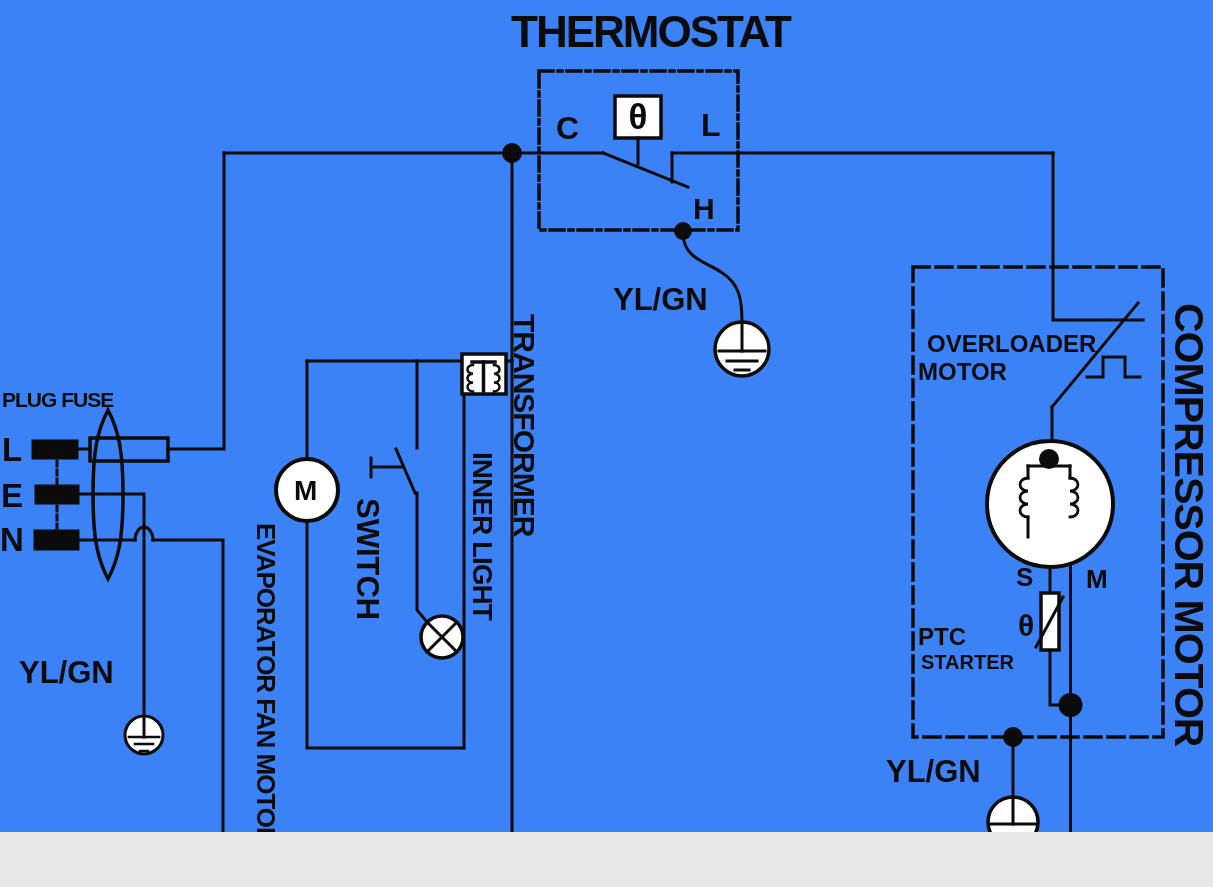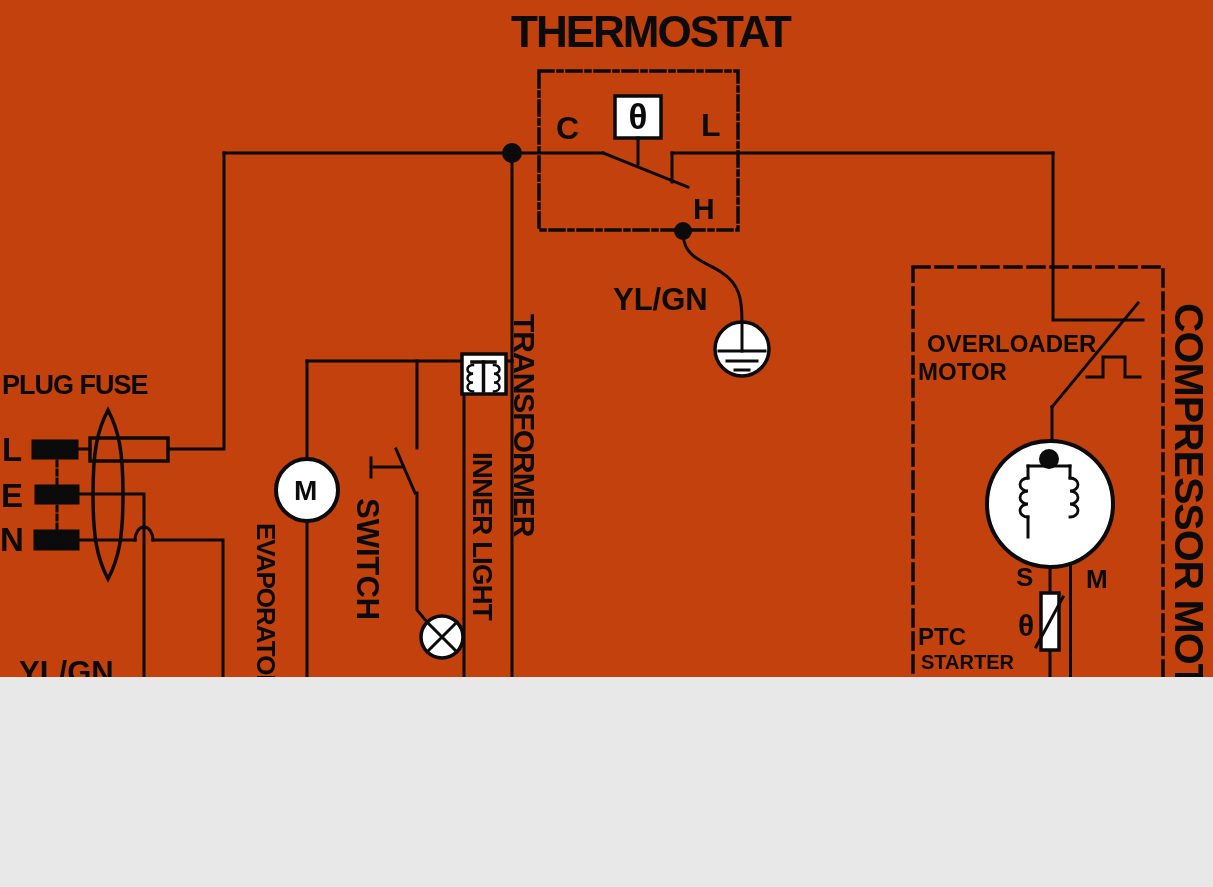--- a/index.html
+++ b/index.html
@@ -1,17 +1,17 @@
 <!DOCTYPE html>
 <html><head>
 <meta charset="utf-8">
 <style>
   html,body{margin:0;padding:0;background:#e8e8e8;}
   #stage{
-    position:relative;width:1213px;height:677px;background:#c2410c;
+    position:relative;width:1213px;height:832px;background:#3b82f6;
     font-family:"Liberation Sans", sans-serif;overflow:hidden;
   }
   #circuit{position:absolute;left:0;top:0;}
   .lbl{
     position:absolute;color:#0b0b0b;font-weight:bold;white-space:nowrap;
     font-family:"Liberation Sans", sans-serif;line-height:1;
   }
   .vtext{
     writing-mode:vertical-rl;text-orientation:mixed;
   }
@@ -152,21 +152,21 @@
       <circle cx="1049" cy="459" r="10"></circle>
       <circle cx="1070.5" cy="705" r="12"></circle>
       <circle cx="1013" cy="737" r="10"></circle>
       <circle cx="512" cy="867" r="8"></circle>
     </g>
   </g>
 </svg>
 
 <div class="lbl title" style="left:511px;top:10px;">THERMOSTAT</div>
 
-<div class="lbl" style="left:2px;top:372px;font-size:27px;letter-spacing:-1px;">PLUG FUSE</div>
+<div class="lbl" style="left:2px;top:389px;font-size:21px;letter-spacing:-1px;">PLUG FUSE</div>
 <div class="lbl term" style="left:2px;top:433px;">L</div>
 <div class="lbl term" style="left:1px;top:479px;">E</div>
 <div class="lbl term" style="left:0px;top:523px;">N</div>
 
 <div class="lbl" style="left:19px;top:657px;font-size:31px;">YL/GN</div>
 <div class="lbl" style="left:613px;top:284px;font-size:31px;">YL/GN</div>
 <div class="lbl" style="left:886px;top:756px;font-size:31px;">YL/GN</div>
 
 <div class="lbl big" style="left:556px;top:112px;">C</div>
 <div class="lbl big" style="left:701px;top:109px;">L</div>

